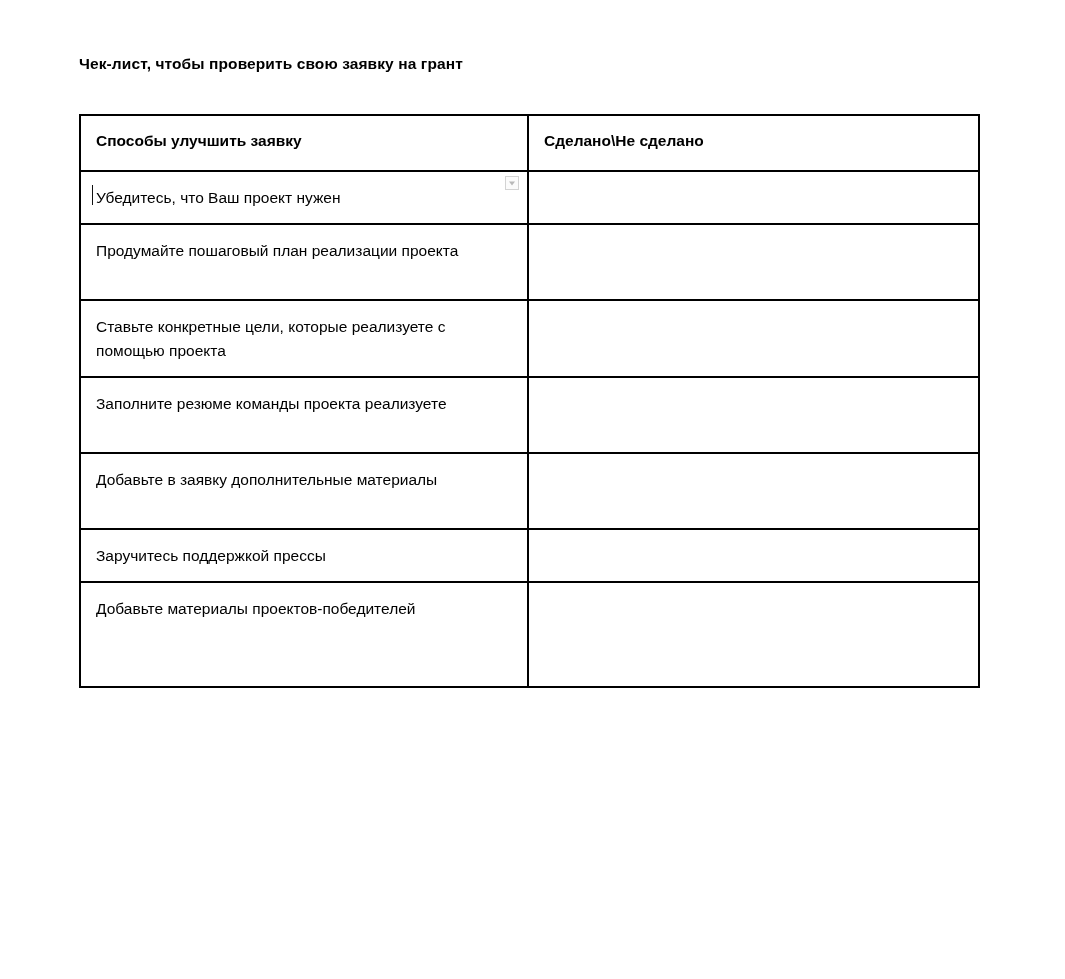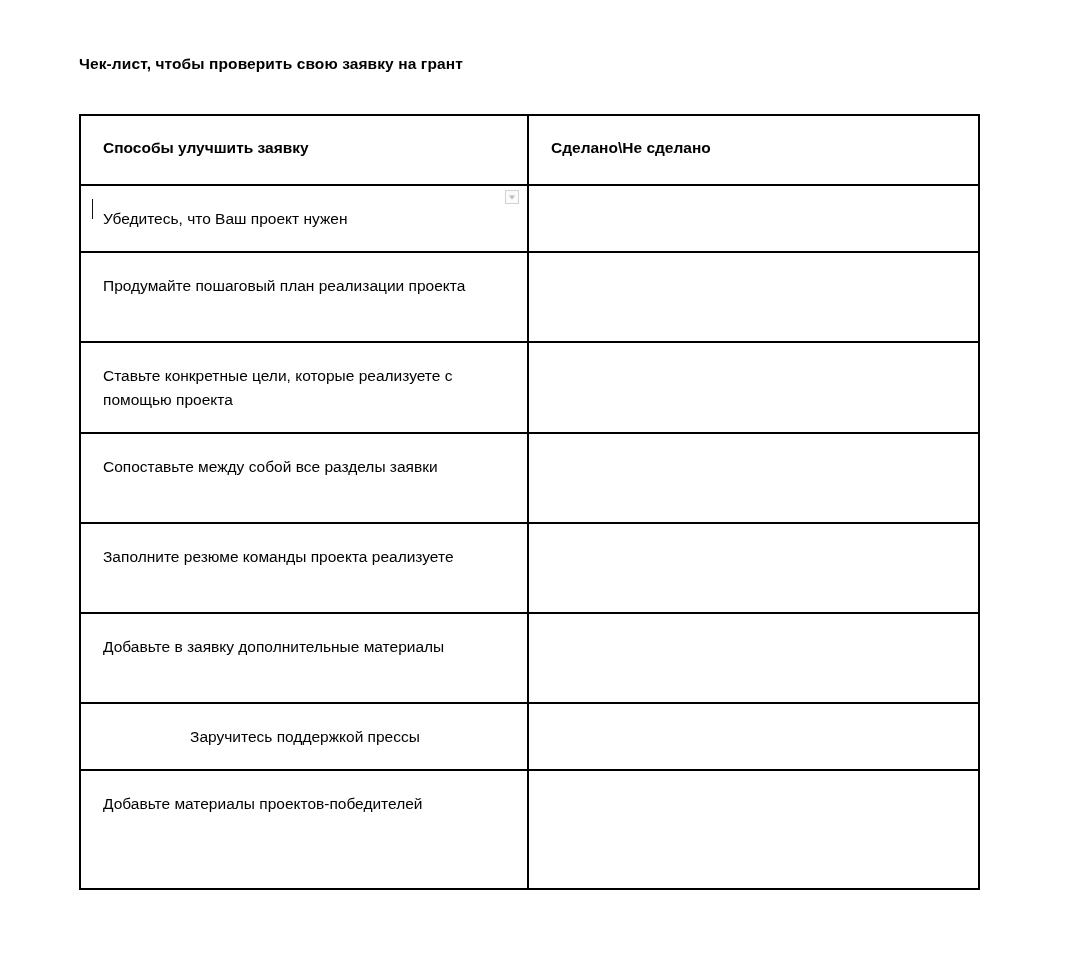--- a/index.html
+++ b/index.html
@@ -46,21 +46,21 @@
     background: #ffffff;
   }
 
   #checklist-table col.c1 { width: 448px; }
   #checklist-table col.c2 { width: 451px; }
 
   #checklist-table th,
   #checklist-table td {
     border: 2px solid #000000;
     vertical-align: top;
-    padding: 10px;
+    padding: 3px;
     background: #ffffff;
   }
 
   .hdr-cell {
     height: 48px;
   }
   .hdr-inner {
     padding: 13px 0 0 12px;
     font-size: 15.5px;
     font-weight: bold;
@@ -91,21 +91,21 @@
   }
 
   
   tr.r0 td { height: 44px; }
   tr.r1 td { height: 68px; }
   tr.r2 td { height: 68px; margin-top: 46px; }
   tr.r3 td { height: 44px; }
   tr.r4 td { height: 68px; }
   tr.r5 td { height: 68px; }
   tr.r6 td { height: 68px; }
-  tr.r7 td { height: 44px; text-align: center; }
+  tr.r7 td { height: 44px; }
   tr.r8 td { height: 97px; }
   tr.r9 td { height: 68px; }
 
   
   .text-caret {
     position: absolute;
     left: 11px;
     top: 13px;
     width: 1px;
     height: 20px;
@@ -184,28 +184,20 @@
       <tr class="r2">
         <td class="task-cell">
           <div class="task-inner">Ставьте конкретные цели, которые реализуете с помощью проекта</div>
         </td>
         <td class="status-cell">
           <div class="status-inner"></div>
         </td>
       </tr>
 
 
-      <tr class="r4">
-        <td class="task-cell">
-          <div class="task-inner">Сопоставьте между собой все разделы заявки</div>
-        </td>
-        <td class="status-cell">
-          <div class="status-inner"></div>
-        </td>
-      </tr>
 
       <tr class="r5">
         <td class="task-cell">
           <div class="task-inner">Заполните резюме команды проекта реализуете</div>
         </td>
         <td class="status-cell">
           <div class="status-inner"></div>
         </td>
       </tr>
 

